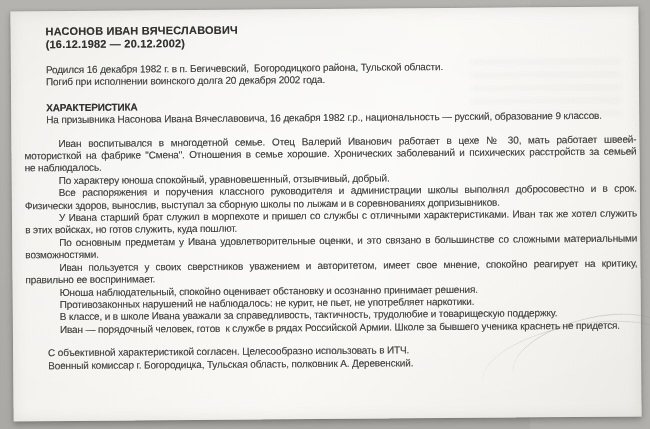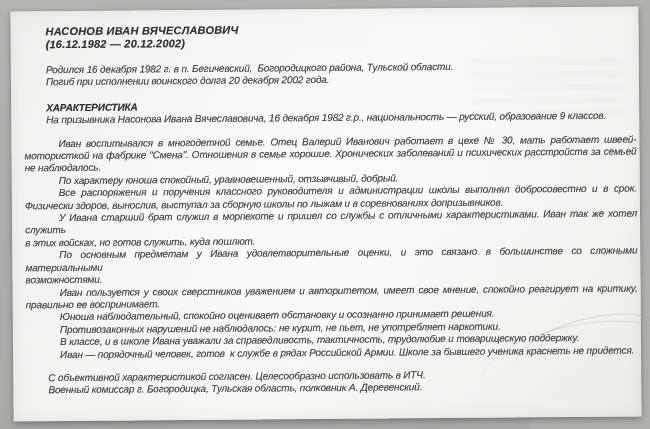--- a/index.html
+++ b/index.html
@@ -6,21 +6,20 @@
   body {
     width: 650px; height: 429px;
     overflow: hidden;
     font-family: "Liberation Sans", sans-serif;
     background: #b2b0ad;
   }
   .stage {
     position: relative;
     width: 530px; height: 429px;
     background: linear-gradient(180deg, #b5b3b0 0%, #b0aeab 50%, #aba9a6 100%);
-    font-style: italic;
   }
   .paper {
     position: absolute;
     left: 12px; top: 9px;
     width: 628px; height: 410px;
     background:
       radial-gradient(ellipse 120% 90% at 45% 40%, rgba(255,255,255,0.55), rgba(255,255,255,0) 70%),
       linear-gradient(115deg, #edece8 0%, #f5f4f1 30%, #f8f7f4 55%, #f2f0ec 85%, #eceae6 100%);
     transform: rotate(-0.45deg);
     box-shadow: 0 3px 6px rgba(50,50,50,0.38), 0 0 2px rgba(60,60,60,0.3),

